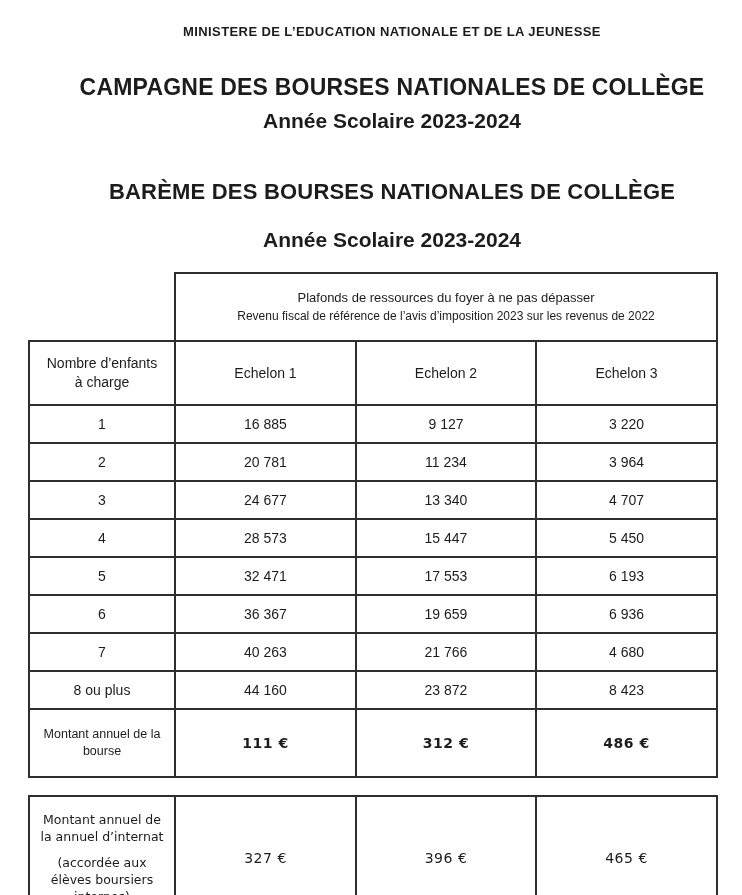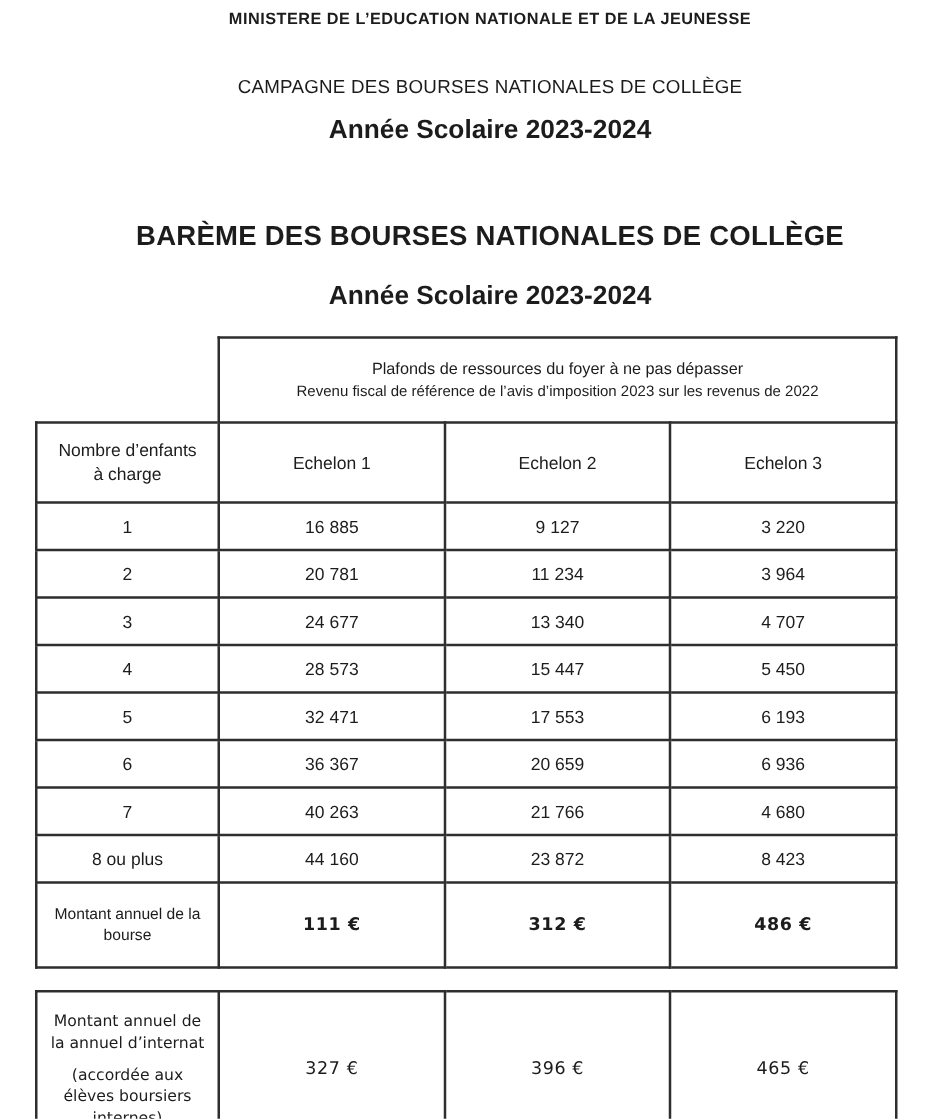--- a/index.html
+++ b/index.html
@@ -14,41 +14,41 @@
     color: #1c1c1c;
     overflow: hidden;
   }
   
   .header-block {
     margin-left: 58px;
     width: 668px;
     text-align: center;
   }
   .ministry-line {
-    padding-top: 7px;
+    padding-top: 24px;
     font-size: 13px;
     font-weight: bold;
     letter-spacing: 0.4px;
     line-height: 16px;
   }
   .campaign-title {
     margin-top: 33px;
-    font-size: 15px;
-    font-weight: normal;
+    font-size: 23px;
+    font-weight: bold;
     line-height: 28px;
     letter-spacing: 0.2px;
   }
   .campaign-year {
     margin-top: 7px;
     font-size: 21px;
     font-weight: bold;
     line-height: 26px;
   }
   .bareme-title {
-    margin-top: 58px;
+    margin-top: 44px;
     font-size: 22px;
     font-weight: bold;
     line-height: 27px;
     letter-spacing: 0.2px;
   }
   .bareme-year {
     margin-top: 22px;
     font-size: 21px;
     font-weight: bold;
     line-height: 26px;
@@ -173,21 +173,21 @@
     </tr>
     <tr class="data-row">
       <td>5</td>
       <td>32 471</td>
       <td>17 553</td>
       <td>6 193</td>
     </tr>
     <tr class="data-row">
       <td>6</td>
       <td>36 367</td>
-      <td>20 659</td>
+      <td>19 659</td>
       <td>6 936</td>
     </tr>
     <tr class="data-row">
       <td>7</td>
       <td>40 263</td>
       <td>21 766</td>
       <td>4 680</td>
     </tr>
     <tr class="data-row">
       <td>8 ou plus</td>

